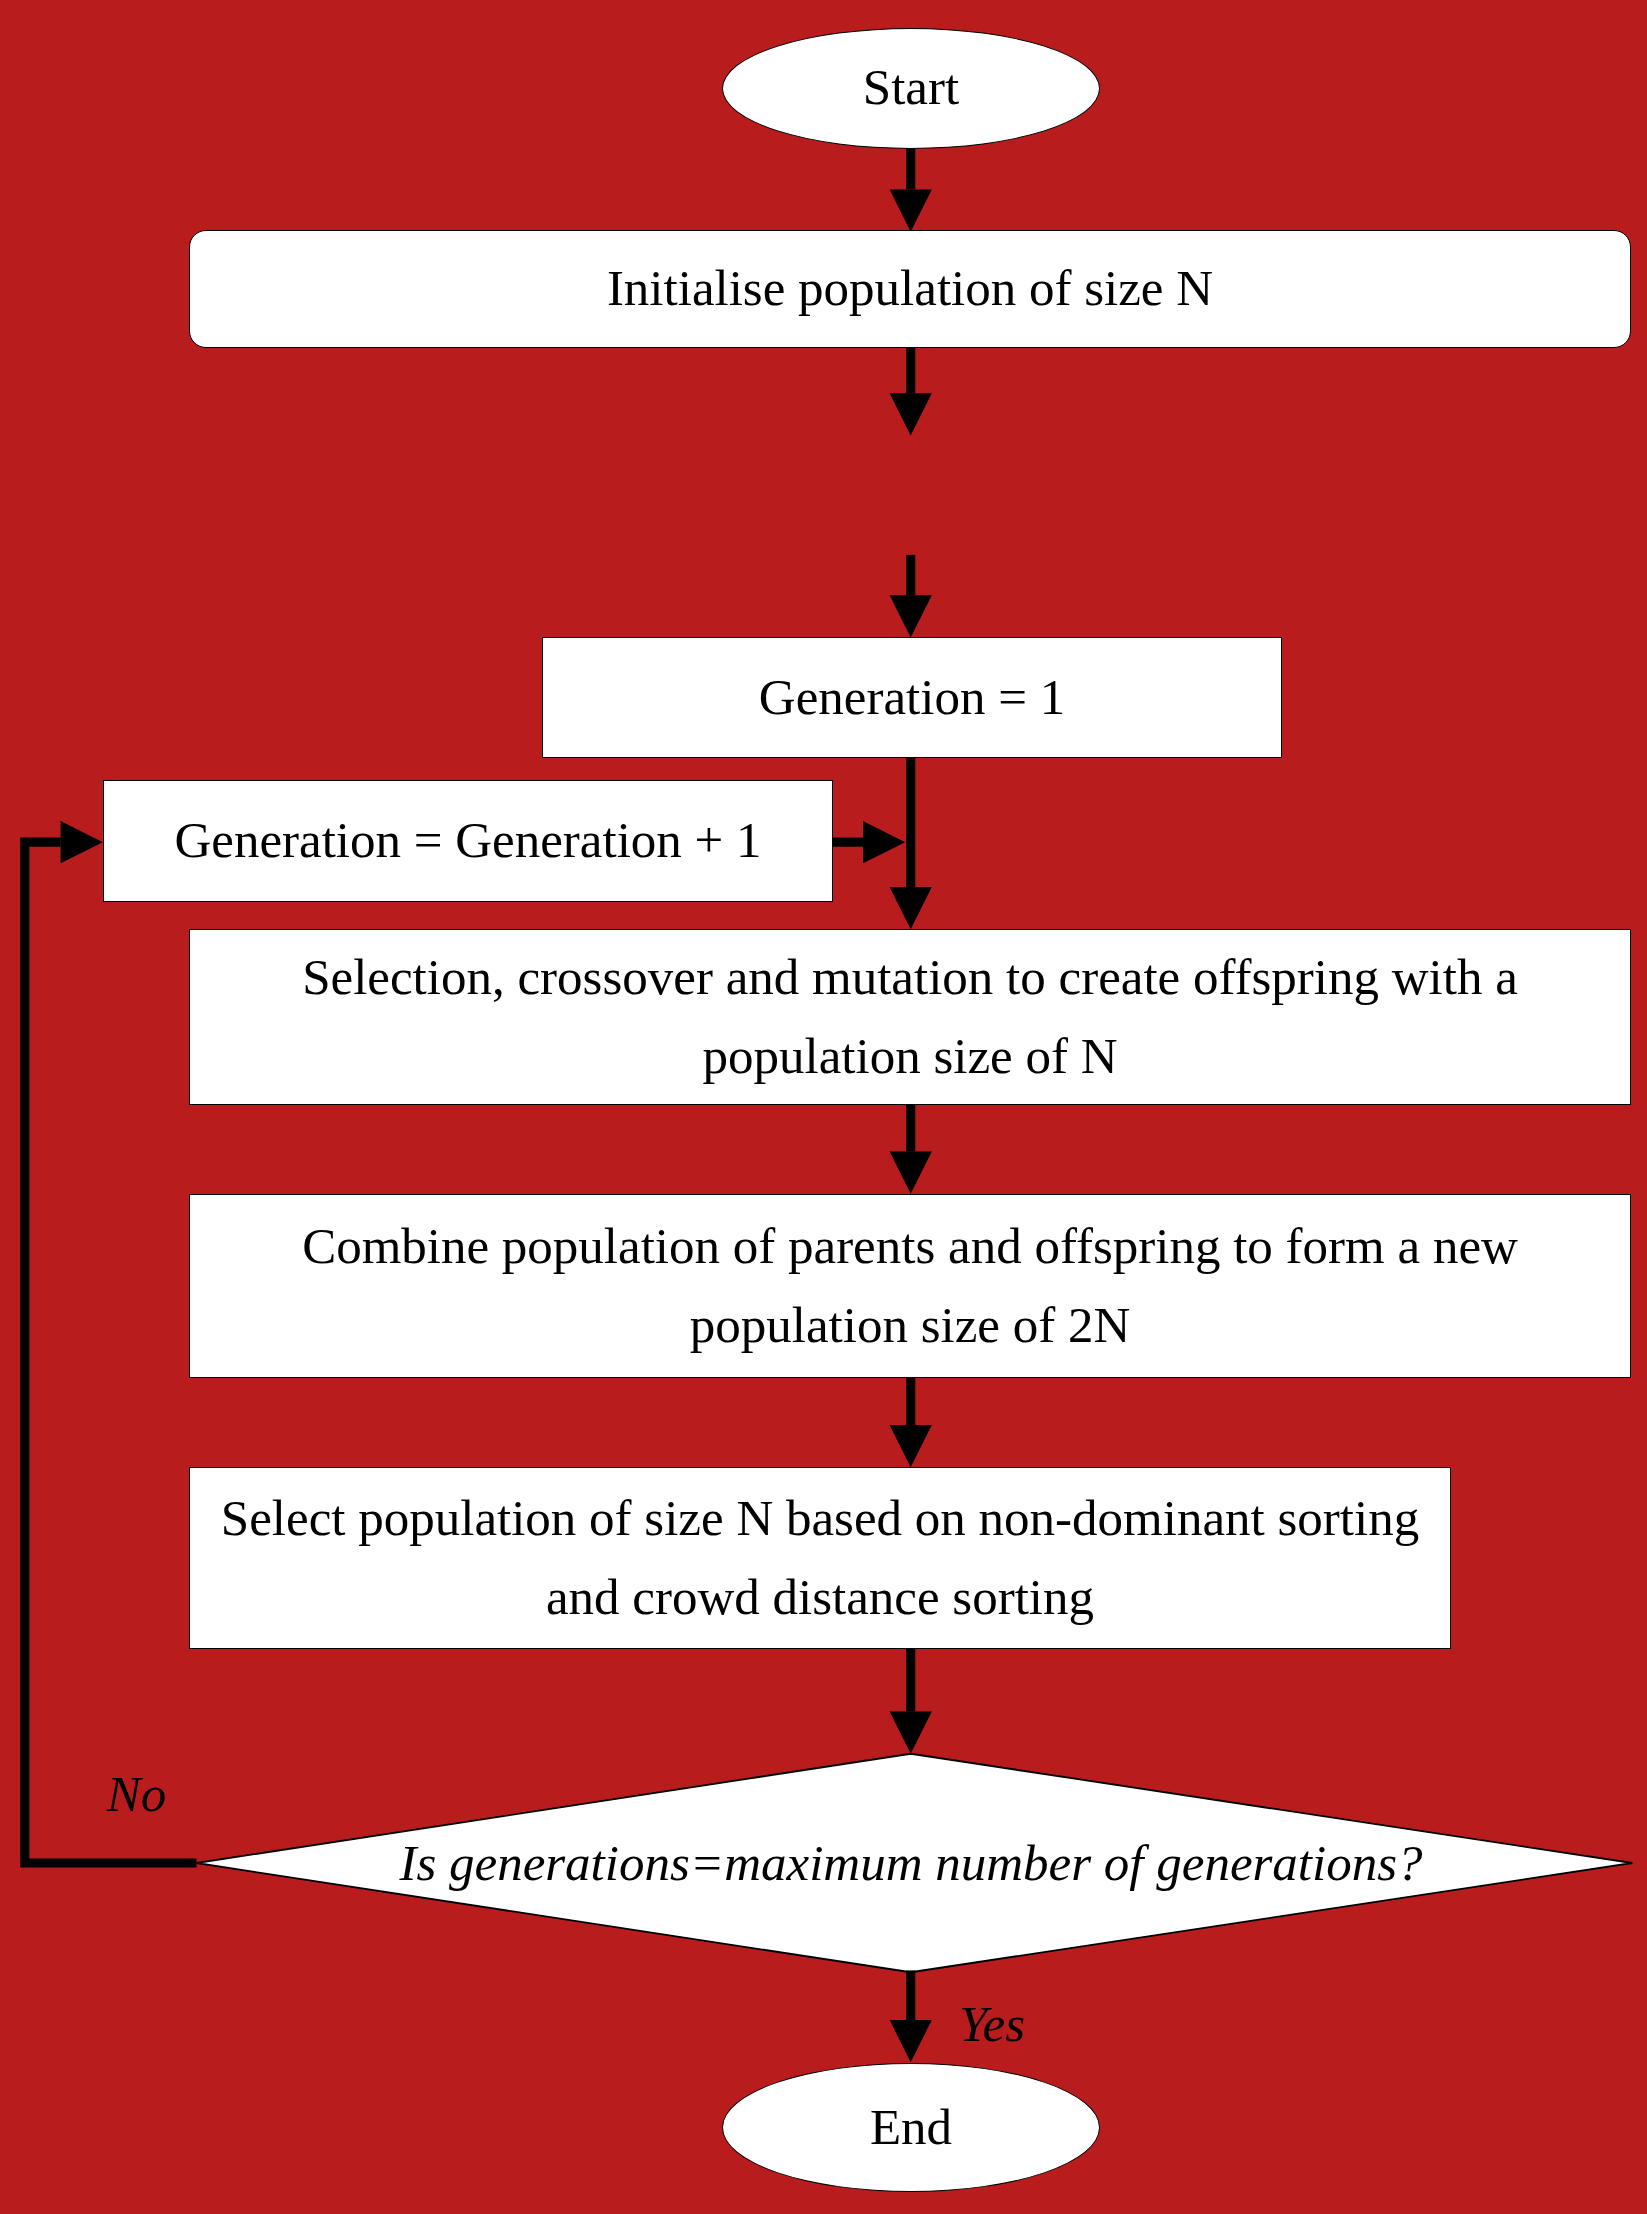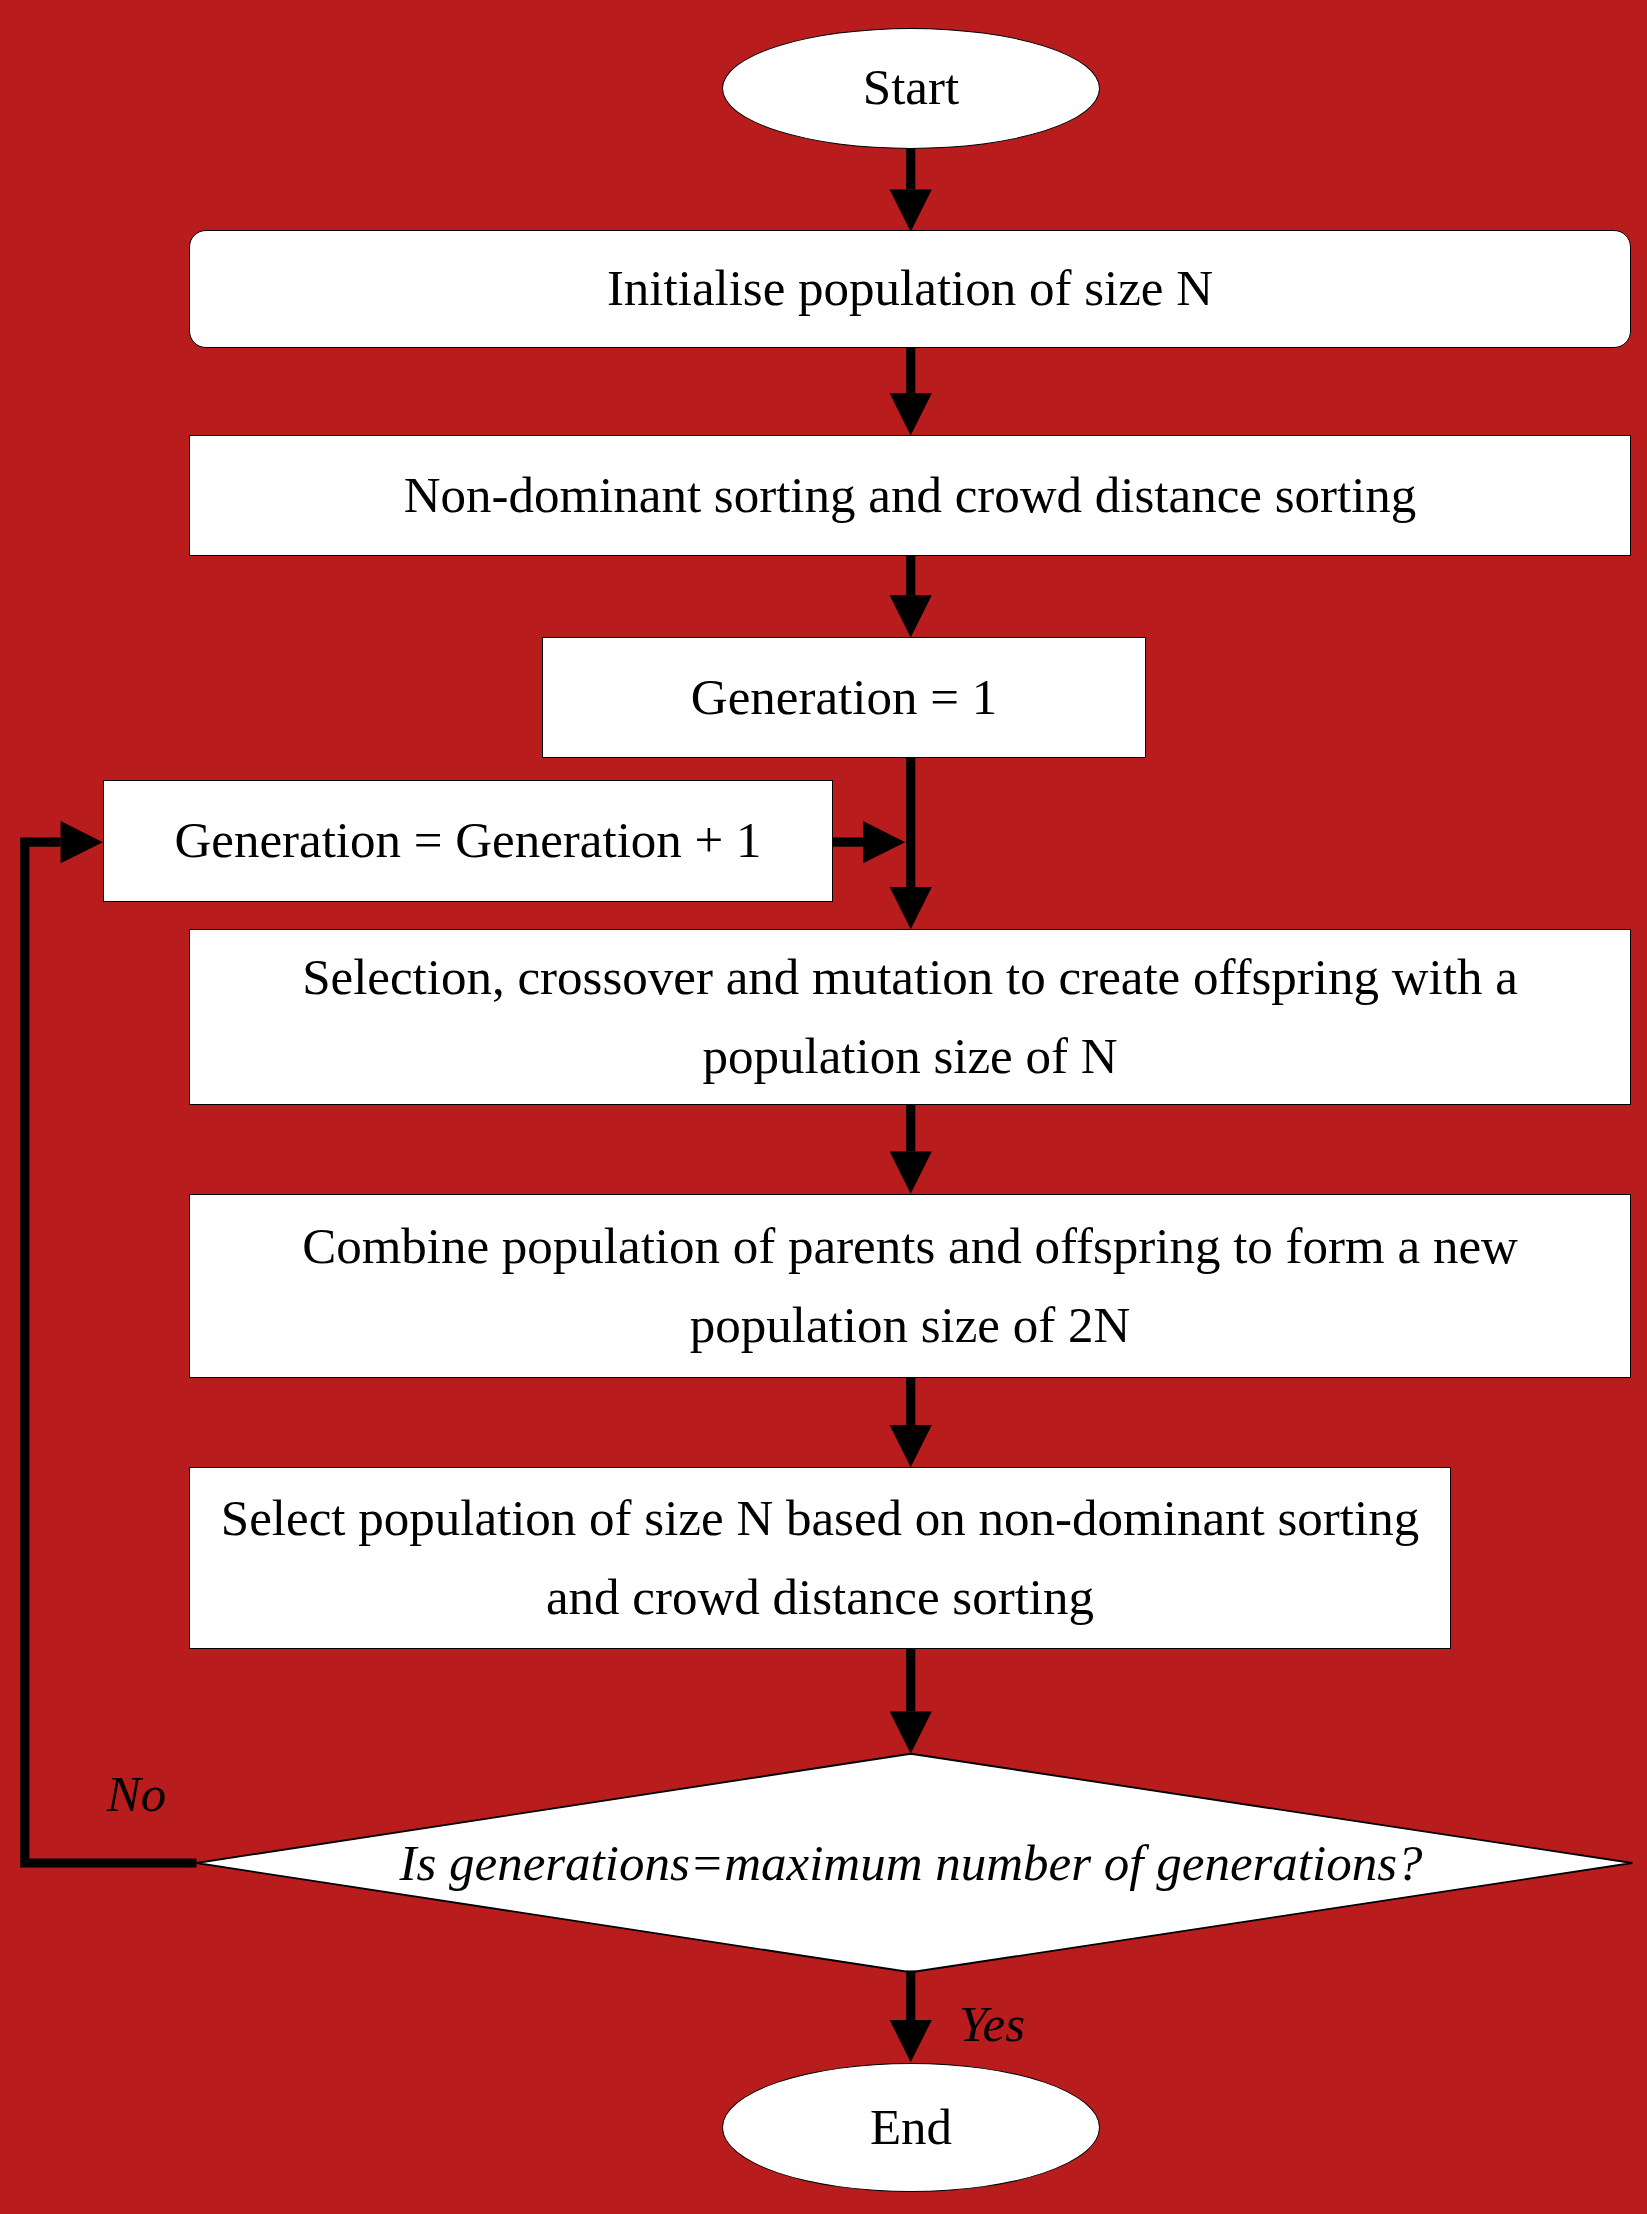--- a/index.html
+++ b/index.html
@@ -43,21 +43,21 @@
     background: transparent;
     border: none;
     font-size: 51px;
     line-height: 1.2;
     font-style: italic;
   }
   
   .n-start     { left: 722px;  top: 27.5px;   width: 378px;  height: 121px; }
   .n-init      { left: 189px;  top: 230px;  width: 1442px; height: 118px; border-radius: 17px; }
   .n-sort      { left: 189px;  top: 435px;  width: 1442px; height: 121px; }
-  .n-gen1      { left: 542px;  top: 637px;  width: 604px;  height: 121px; }
+  .n-gen1      { left: 542px;  top: 637px;  width: 740px;  height: 121px; }
   .n-geninc    { left: 103px;  top: 780px;  width: 730px;  height: 122px; }
   .n-selection { left: 189px;  top: 929px; width: 1442px; height: 176px; padding: 0 11px; }
   .n-combine   { left: 189px;  top: 1194px; width: 1442px; height: 184px; padding: 0 11px; }
   .n-selectn   { left: 189px;  top: 1467px; width: 1262px; height: 182px; padding: 0 11px; }
   .n-decision  { left: 281px;  top: 1822px; width: 1260px; height: 83px; }
   .n-end       { left: 722px;  top: 2063px; width: 378px;  height: 129px; }
   .l-no        { left: 72px;   top: 1763px; width: 129px;  height: 64px; }
   .l-yes       { left: 937px; top: 1993px; width: 110px;  height: 64px; }
 </style>
 </head>
@@ -101,23 +101,20 @@
   </svg>
 
   <div class="node terminator n-start">
     <span>Start</span>
   </div>
 
   <div class="node n-init">
     <span>Initialise population of size N</span>
   </div>
 
-  <div class="node n-sort">
-    <span>Non-dominant sorting and crowd distance sorting</span>
-  </div>
 
   <div class="node n-gen1">
     <span>Generation = 1</span>
   </div>
 
   <div class="node n-geninc">
     <span>Generation = Generation + 1</span>
   </div>
 
   <div class="node n-selection">

